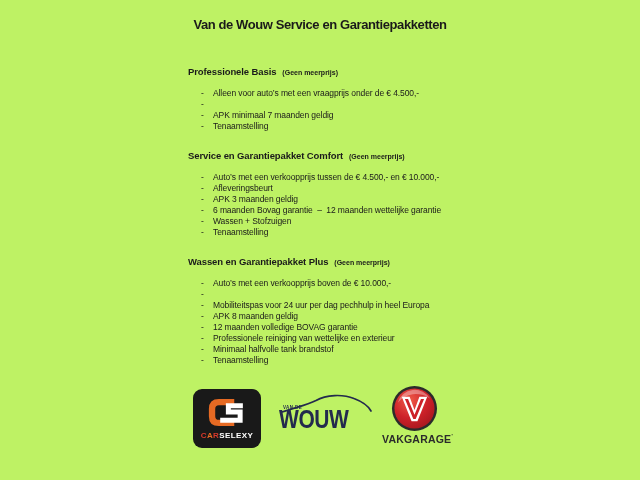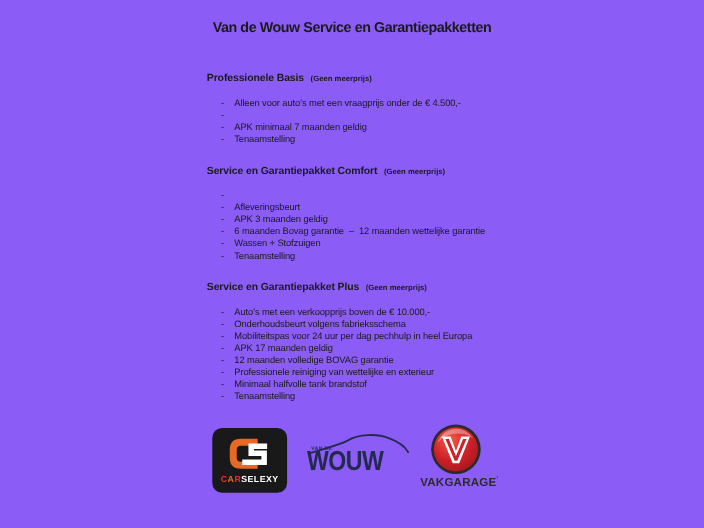--- a/index.html
+++ b/index.html
@@ -1,21 +1,21 @@
 <!DOCTYPE html>
 <html style="--text: #1a1a1a; --carselexy-bg: #191919; --carselexy-orange: #e66a23; --carselexy-red: #d8382b; --wouw-navy: #232a4d; --vakgarage-red: #cd2129; --vakgarage-dark: #2b2b2b;"><head>
 <meta charset="utf-8">
 <style>
   html,body{margin:0;padding:0;}
   body{
     width:640px;height:480px;background:#ffffff;overflow:hidden;
     font-family:"Liberation Sans", sans-serif;
     -webkit-font-smoothing:antialiased;
   }
-  .page{position:relative;width:640px;height:480px;background:#8b5cf6;color:var(--text,#1a1a1a);}
+  .page{position:relative;width:640px;height:480px;background:#bef264;color:var(--text,#1a1a1a);}
 
   
   .doc-title{position:absolute;top:13px;left:0;width:640px;text-align:center;font-weight:bold;}
   .doc-title .t-line{font-size:13px;line-height:24px;letter-spacing:-0.4px;}
 
   
   .content{position:absolute;left:188px;top:66px;width:290px;}
   .pkg{margin:0 0 18px 0;}
   .pkg-h{font-size:9.5px;font-weight:bold;line-height:12px;margin:0 0 9px 0;letter-spacing:-0.1px;}
   .pkg-h .h-note{font-size:7px;margin-left:4px;letter-spacing:0;}
@@ -84,20 +84,21 @@
         </ul>
   </section>
 
   <section class="pkg">
     <h2 class="pkg-h">
       <span class="h-main">Service en Garantiepakket Comfort</span><span class="h-note">&nbsp;(Geen meerprijs)</span>
     </h2>
     <ul>
           <li>
             <span class="dash">-</span>
+            <span>Auto’s met een verkoopprijs tussen de € 4.500,- en € 10.000,-</span>
           </li>
           <li>
             <span class="dash">-</span>
             <span>Afleveringsbeurt</span>
           </li>
           <li>
             <span class="dash">-</span>
             <span>APK 3 maanden geldig</span>
           </li>
           <li>
@@ -110,38 +111,37 @@
           </li>
           <li>
             <span class="dash">-</span>
             <span>Tenaamstelling</span>
           </li>
         </ul>
   </section>
 
   <section class="pkg">
     <h2 class="pkg-h">
-      <span class="h-main">Service en Garantiepakket Plus</span><span class="h-note">&nbsp;(Geen meerprijs)</span>
+      <span class="h-main">Wassen en Garantiepakket Plus</span><span class="h-note">&nbsp;(Geen meerprijs)</span>
     </h2>
     <ul>
           <li>
             <span class="dash">-</span>
             <span>Auto’s met een verkoopprijs boven de € 10.000,-</span>
           </li>
           <li>
             <span class="dash">-</span>
-            <span>Onderhoudsbeurt volgens fabrieksschema</span>
           </li>
           <li>
             <span class="dash">-</span>
             <span>Mobiliteitspas voor 24 uur per dag pechhulp in heel Europa</span>
           </li>
           <li>
             <span class="dash">-</span>
-            <span>APK 17 maanden geldig</span>
+            <span>APK 8 maanden geldig</span>
           </li>
           <li>
             <span class="dash">-</span>
             <span>12 maanden volledige BOVAG garantie</span>
           </li>
           <li>
             <span class="dash">-</span>
             <span>Professionele reiniging van wettelijke en exterieur</span>
           </li>
           <li>

